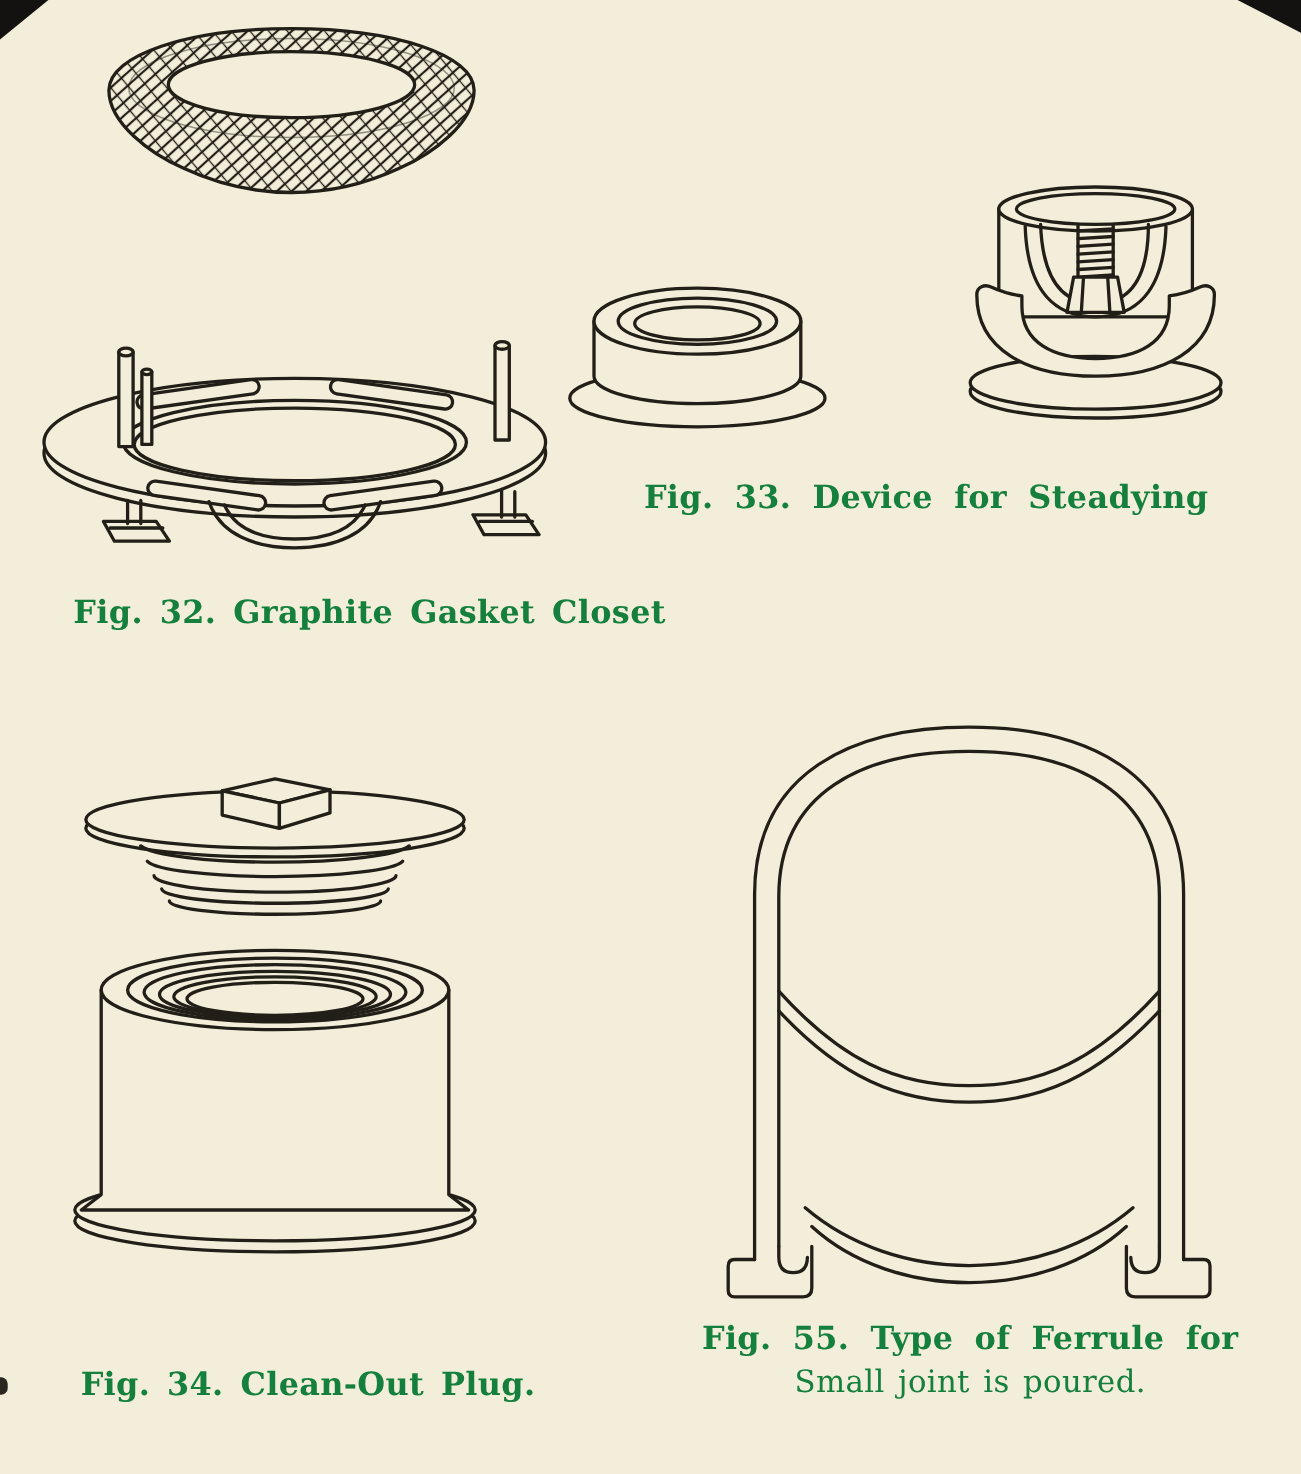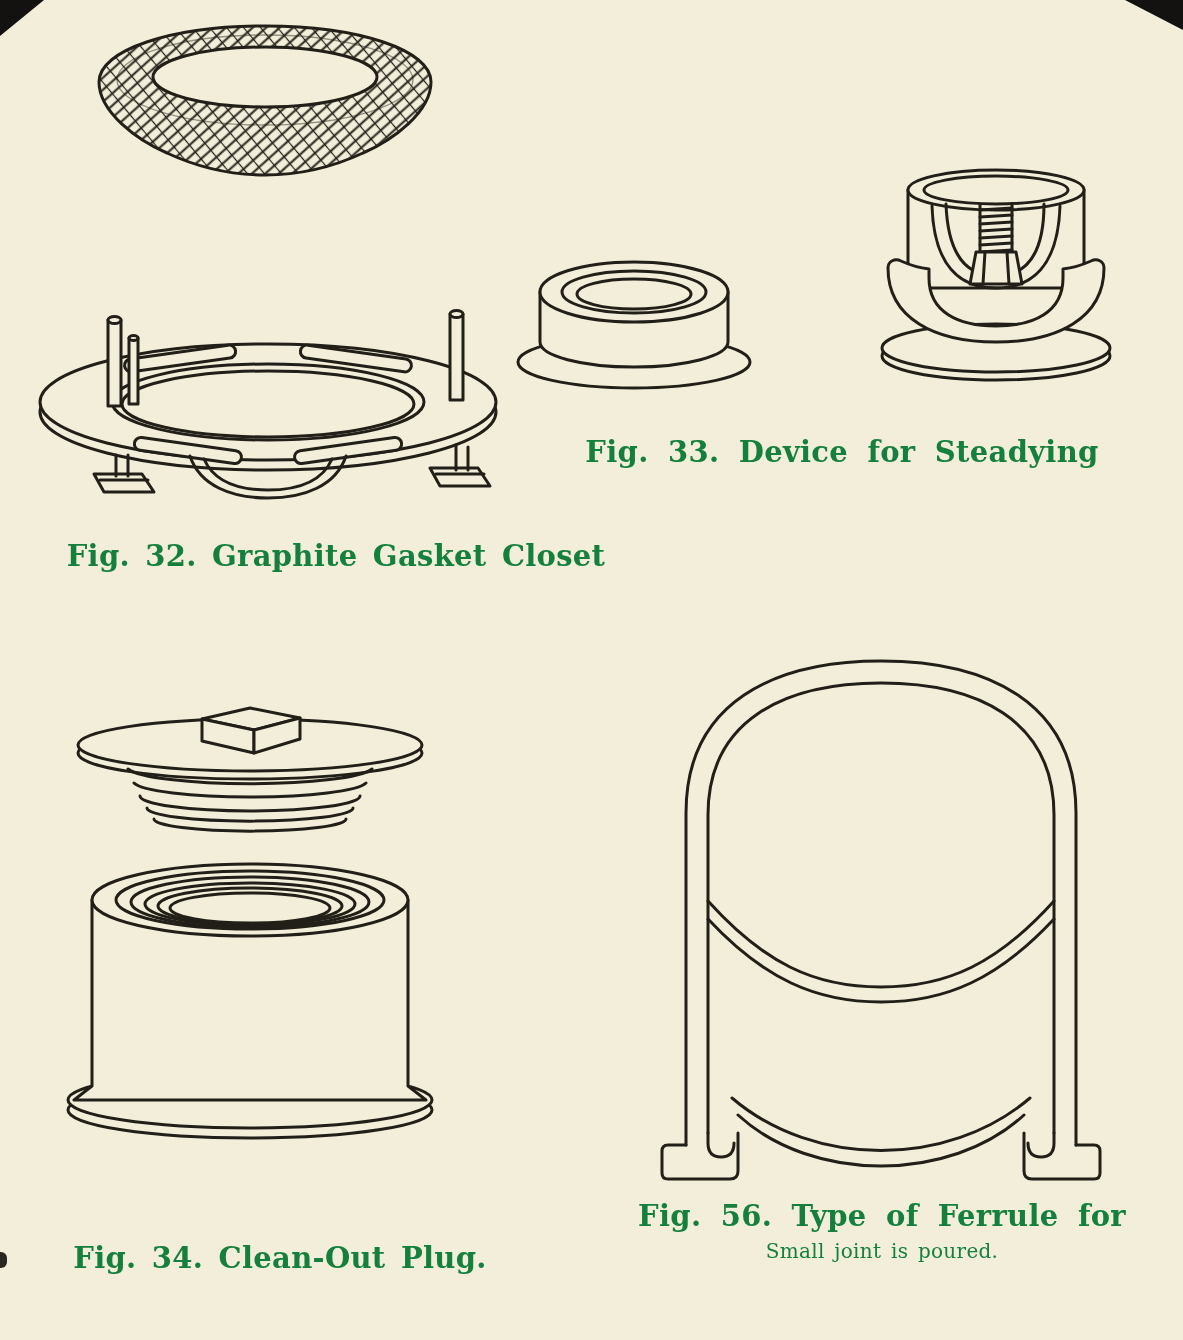--- a/index.html
+++ b/index.html
@@ -23,21 +23,21 @@
     font-size:29px;
     line-height:1.15;
     letter-spacing:.3px;
   }
   .caption .line { word-spacing:5px; }
   .caption.wide .line { word-spacing:9px; }
   .caption .sub {
     font-weight:normal;
     word-spacing:3px;
     margin-top:7px;
-    font-size:20px;
+    font-size:28px;
   }
   .corner-tl {
     position:absolute; top:0; left:0; width:0; height:0;
     border-top:36px solid #131210; border-right:44px solid transparent;
   }
   .corner-tr {
     position:absolute; top:0; right:0; width:0; height:0;
     border-top:30px solid #131210; border-left:58px solid transparent;
   }
   .edge-spot {
@@ -160,17 +160,17 @@
 
   <div class="caption wide" style="left:568px; top:436px; width:548px;">
     <div class="line">Fig. 33. Device for Steadying</div>
   </div>
 
   <div class="caption" style="left:60px; top:1242px; width:440px;">
     <div class="line">Fig. 34. Clean-Out Plug.</div>
   </div>
 
   <div class="caption wide" style="left:608px; top:1200px; width:548px;">
-    <div class="line">Fig. 56. Type of Ferrule for</div>
+    <div class="line">Fig. 55. Type of Ferrule for</div>
     <div class="sub">Small joint is poured.</div>
   </div>
 
 </div>
 
 </body></html>

